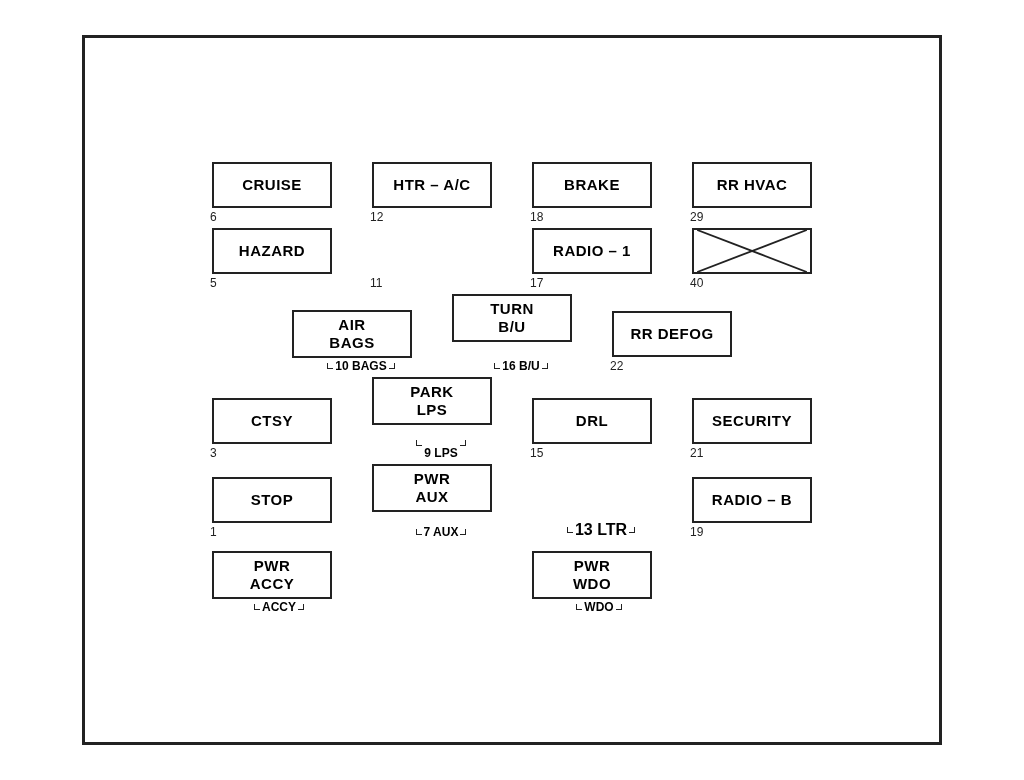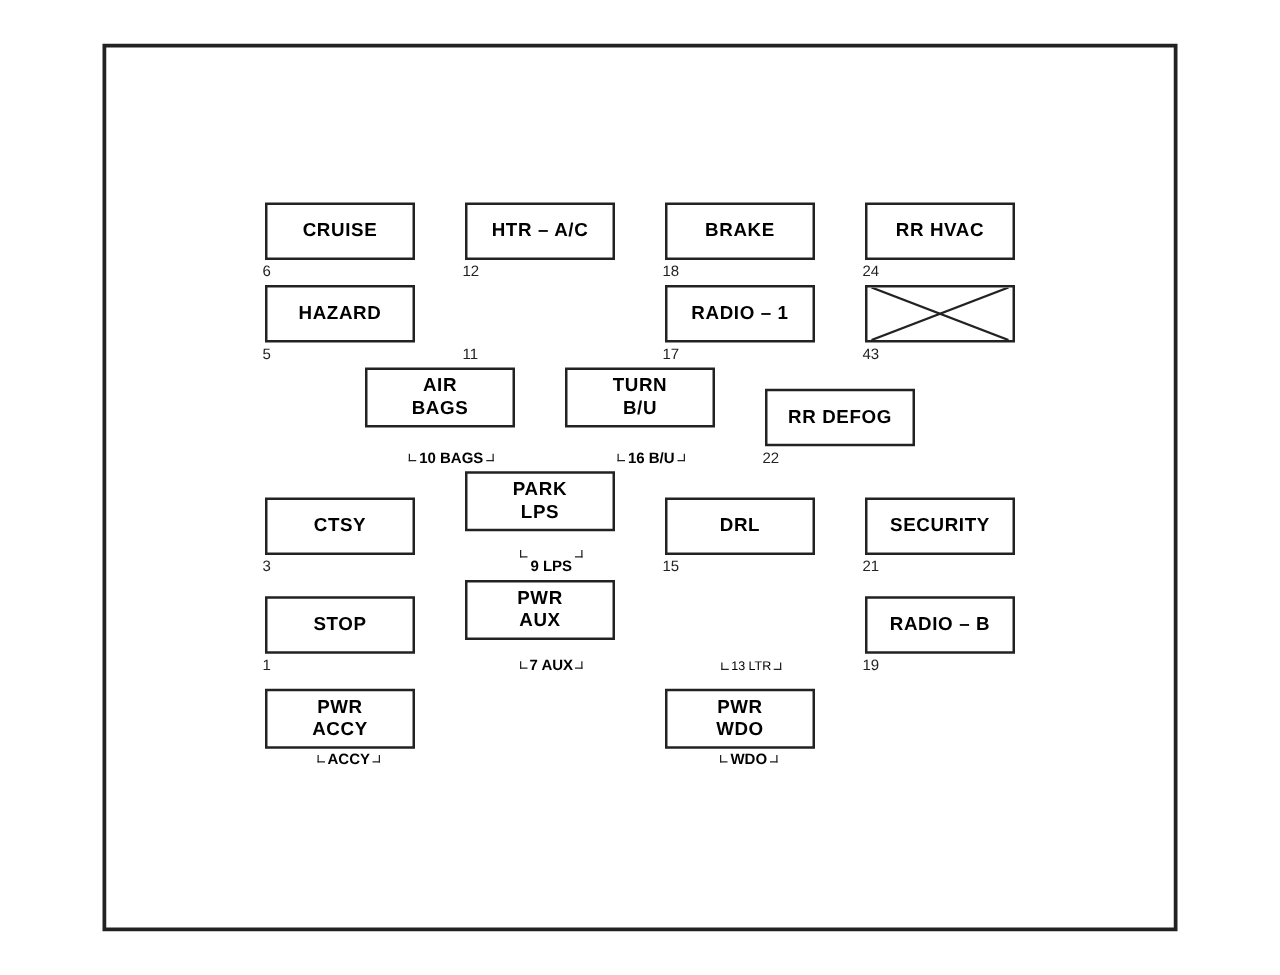--- a/index.html
+++ b/index.html
@@ -105,21 +105,21 @@
       <div class="cell">
         <div class="fuse-box">
           <span class="fuse-label">BRAKE</span>
         </div>
         <span class="fuse-number">18</span>
       </div>
       <div class="cell">
         <div class="fuse-box">
           <span class="fuse-label">RR HVAC</span>
         </div>
-        <span class="fuse-number">24</span>
+        <span class="fuse-number">29</span>
       </div>
     </div>
 
     <div class="row">
       <div class="cell">
         <div class="fuse-box">
           <span class="fuse-label">HAZARD</span>
         </div>
         <span class="fuse-number">5</span>
       </div>
@@ -132,41 +132,41 @@
         </div>
         <span class="fuse-number">17</span>
       </div>
       <div class="cell">
         <div class="x-box">
           <svg viewBox="0 0 120 46" xmlns="http://www.w3.org/2000/svg">
             <line x1="0" y1="0" x2="120" y2="46" stroke="#222" stroke-width="2"></line>
             <line x1="120" y1="0" x2="0" y2="46" stroke="#222" stroke-width="2"></line>
           </svg>
         </div>
-        <span class="fuse-number">43</span>
+        <span class="fuse-number">40</span>
       </div>
     </div>
 
     <div class="row">
       <div class="cell">
         <div class="fuse-box">
           <span class="fuse-label">AIR<br>BAGS</span>
         </div>
+        <div style="display:flex;align-items:center;padding-left:18px;margin-top:1px;">
+          <span style="display:inline-block;width:6px;height:6px;border-bottom:1.5px solid #222;border-left:1.5px solid #222;margin-right:2px;margin-bottom:1px;"></span>
+          <span style="font-size:12px;font-weight:bold;">10  BAGS</span>
+          <span style="display:inline-block;width:6px;height:6px;border-bottom:1.5px solid #222;border-right:1.5px solid #222;margin-left:2px;margin-bottom:1px;"></span>
+        </div>
+      </div>
+      <div class="cell">
+        <div class="fuse-box">
+          <span class="fuse-label">TURN<br>B/U</span>
+        </div>
         <div style="display:flex;align-items:center;padding-left:18px;margin-top:17px;">
           <span style="display:inline-block;width:6px;height:6px;border-bottom:1.5px solid #222;border-left:1.5px solid #222;margin-right:2px;margin-bottom:1px;"></span>
-          <span style="font-size:12px;font-weight:bold;">10  BAGS</span>
-          <span style="display:inline-block;width:6px;height:6px;border-bottom:1.5px solid #222;border-right:1.5px solid #222;margin-left:2px;margin-bottom:1px;"></span>
-        </div>
-      </div>
-      <div class="cell">
-        <div class="fuse-box">
-          <span class="fuse-label">TURN<br>B/U</span>
-        </div>
-        <div style="display:flex;align-items:center;padding-left:18px;margin-top:17px;">
-          <span style="display:inline-block;width:6px;height:6px;border-bottom:1.5px solid #222;border-left:1.5px solid #222;margin-right:2px;margin-bottom:1px;"></span>
           <span style="font-size:12px;font-weight:bold;">16  B/U</span>
           <span style="display:inline-block;width:6px;height:6px;border-bottom:1.5px solid #222;border-right:1.5px solid #222;margin-left:2px;margin-bottom:1px;"></span>
         </div>
       </div>
       <div class="cell">
         <div class="fuse-box">
           <span class="fuse-label">RR DEFOG</span>
         </div>
         <span class="fuse-number">22</span>
       </div>
@@ -217,21 +217,21 @@
         </div>
         <div style="display:flex;align-items:center;padding-left:18px;margin-top:13px;">
           <span style="display:inline-block;width:6px;height:6px;border-bottom:1.5px solid #222;border-left:1.5px solid #222;margin-right:2px;margin-bottom:1px;"></span>
           <span style="font-size:12px;font-weight:bold;">7  AUX</span>
           <span style="display:inline-block;width:6px;height:6px;border-bottom:1.5px solid #222;border-right:1.5px solid #222;margin-left:2px;margin-bottom:1px;"></span>
         </div>
       </div>
       <div class="cell">
         <div style="display:flex;align-items:center;padding-left:18px;margin-top:1px;">
           <span style="display:inline-block;width:6px;height:6px;border-bottom:1.5px solid #222;border-left:1.5px solid #222;margin-right:2px;margin-bottom:1px;"></span>
-          <span style="font-size:10px;font-weight:normal;">13  LTR</span>
+          <span style="font-size:16px;font-weight:bold;">13  LTR</span>
           <span style="display:inline-block;width:6px;height:6px;border-bottom:1.5px solid #222;border-right:1.5px solid #222;margin-left:2px;margin-bottom:1px;"></span>
         </div>
       </div>
       <div class="cell">
         <div class="fuse-box">
           <span class="fuse-label">RADIO – B</span>
         </div>
         <span class="fuse-number">19</span>
       </div>
     </div>

